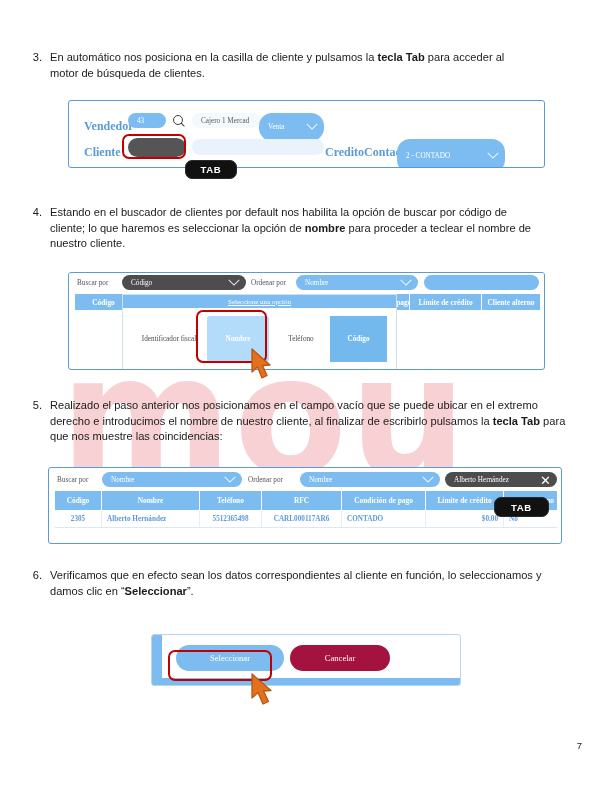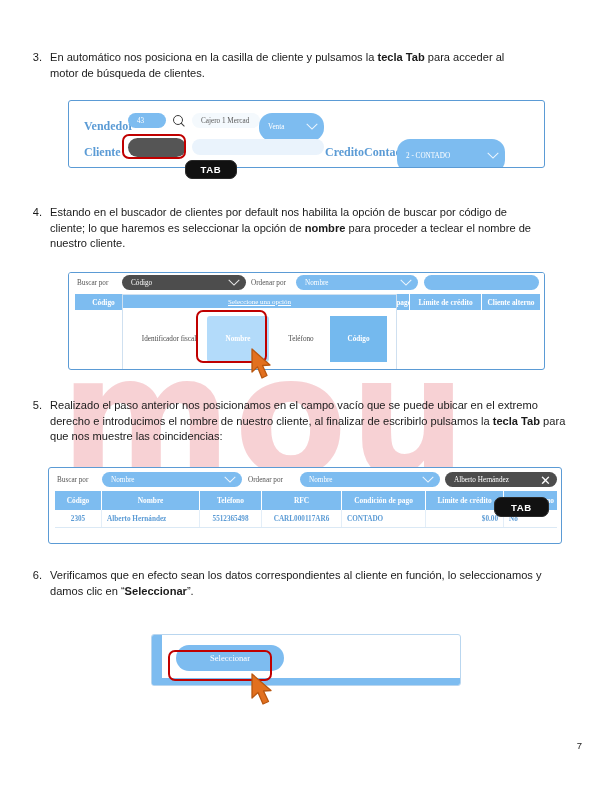--- a/index.html
+++ b/index.html
@@ -459,20 +459,21 @@
     </div>
   </div>
 
   <div class="shot" style="left:151px; top:634px; width:310px; height:52px; border-color:#b9d6ef;">
     <div class="shot-inner">
       <div class="toolbar-strip" style="left:0; top:0; width:10px; height:52px;"></div>
       <div class="toolbar-strip" style="left:0; bottom:0; width:310px; height:7px;"></div>
 
       <div class="btn primary" style="left:24px; top:10px; width:108px; height:26px;">Seleccionar</div>
 
+      <div class="btn danger" style="left:138px; top:10px; width:100px; height:26px;">Cancelar</div>
     </div>
   </div>
 
   <div class="redbox" style="left:168px; top:650px; width:104px; height:31px;"></div>
 
   <svg class="cursor" style="left:248px; top:672px;" width="28" height="36" viewBox="0 0 28 36">
     <path d="M4 2 L4 26 L10 20.5 L15 32 L20.5 29.5 L15.5 19 L23 18.5 Z" fill="#e2701f" stroke="#b8560f" stroke-width="1.3" stroke-linejoin="round"></path>
   </svg>
 
   <div class="pageno">7</div>

